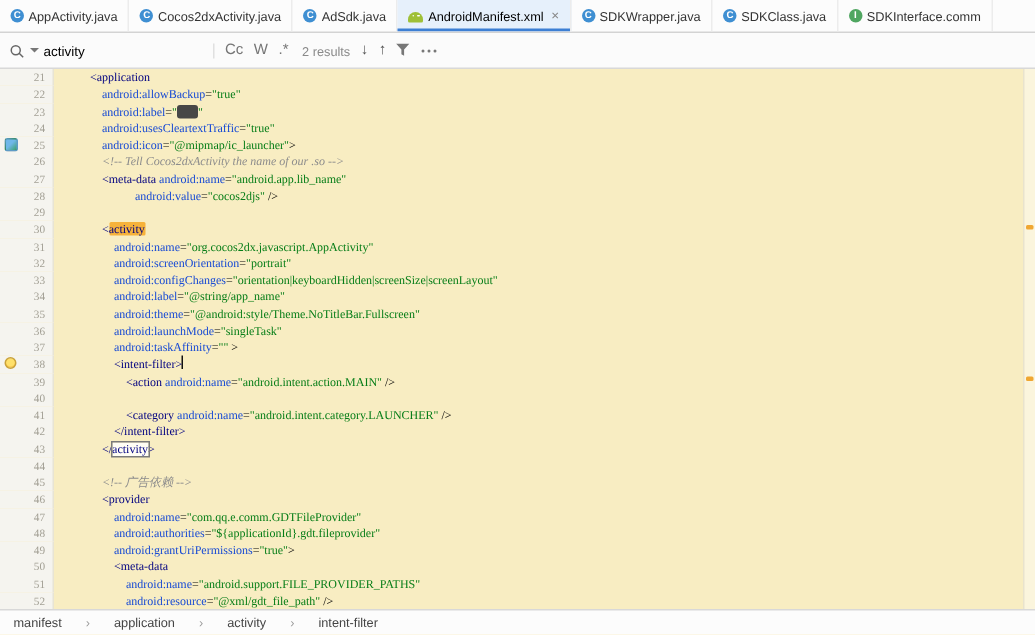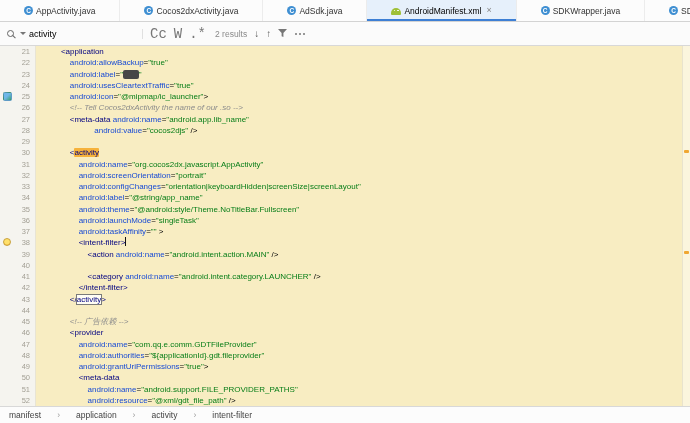--- a/index.html
+++ b/index.html
@@ -6,21 +6,21 @@
     --accent:#3d7fd4; --editor-bg:#f8edc2; --gutter-bg:#f5f4ef; --match-bg:#f6b23b;
     --tag:#000080; --attr:#174ad4; --value:#067d17; --comment:#8c8c8c;
   }
   *{margin:0;padding:0;box-sizing:border-box}
   html,body{width:690px;height:423px;overflow:hidden}
   body{font-family:"Liberation Sans",sans-serif;background:#fff}
   .app{width:690px;height:423px;display:flex;flex-direction:column;position:relative}
 
   
   .tabbar{height:22px;flex:0 0 22px;display:flex;align-items:stretch;background:#fcfcfc;border-bottom:1px solid #d3d3d3;overflow:hidden}
-  .tab{display:flex;align-items:center;gap:3px;padding:0 24px;font-size:8.5px;color:#333;position:relative;border-right:1px solid #ececec;white-space:nowrap;cursor:default}
+  .tab{display:flex;align-items:center;gap:3px;padding:0 7px;font-size:8.5px;color:#333;position:relative;border-right:1px solid #ececec;white-space:nowrap;cursor:default}
   .tab.active{background:#e6f0fb;color:#000}
   .tab.active::after{content:"";position:absolute;left:0;right:0;bottom:0;height:2px;background:var(--accent)}
   .ticon{flex:0 0 auto;display:inline-block}
   .ticon.java-class,.ticon.java-interface{width:9px;height:9px;border-radius:50%;color:#fff;font-size:6.5px;line-height:9px;text-align:center;font-weight:bold}
   .ticon.java-class{background:#3f8fd2}
   .ticon.java-class::after{content:"C"}
   .ticon.java-interface{background:#50a661}
   .ticon.java-interface::after{content:"I"}
   .ticon.android{width:10px;height:7px;background:#9fc037;border-radius:5px 5px 1px 1px;position:relative;margin-top:1px}
   .ticon.android::before,.ticon.android::after{content:"";position:absolute;top:2px;width:1.5px;height:1.5px;border-radius:50%;background:#fff}
@@ -29,28 +29,28 @@
   .tclose{color:#888;font-size:9px;margin-left:2px;line-height:1}
 
   
   .findbar{height:24px;flex:0 0 24px;display:flex;align-items:center;background:#fbfbfb;border-bottom:1px solid #d8d8d8;padding:0 7px;font-size:9px;gap:7px}
   .searchgroup{display:flex;align-items:center;gap:3px;border-right:1px solid #e0e0e0;padding-right:8px}
   .mag{width:10px;height:10px;position:relative;display:inline-block}
   .mag::before{content:"";position:absolute;width:5px;height:5px;border:1.2px solid #666;border-radius:50%;left:0;top:1px}
   .mag::after{content:"";position:absolute;width:3.5px;height:1.3px;background:#666;transform:rotate(45deg);left:5px;top:7px}
   .dd{width:0;height:0;border-left:3px solid transparent;border-right:3px solid transparent;border-top:3px solid #777;display:inline-block}
   .query{color:#000;min-width:105px;font-size:9px}
-  .toggle{color:#767676;font-size:14px;font-family:Liberation Mono, monospace;cursor:default}
+  .toggle{color:#767676;font-size:10px;font-family:Liberation Sans, sans-serif;cursor:default}
   .results{color:#8a8a8a;font-size:8.5px;margin-left:2px}
   .navbtn{color:#555;font-size:10px;line-height:1;cursor:default}
   .fb-icon{display:inline-flex;align-items:center;color:#666}
   .dots{display:inline-block;width:2px;height:2px;border-radius:50%;background:#777;box-shadow:4px 0 0 #777,8px 0 0 #777;margin:0 9px 0 1px}
 
   
-  .editor{flex:1 1 auto;position:relative;background:var(--editor-bg);overflow:hidden;font-family:Liberation Sans, sans-serif;font-size:8px}
+  .editor{flex:1 1 auto;position:relative;background:var(--editor-bg);overflow:hidden;font-family:Liberation Serif, serif;font-size:8px}
   .lines{position:absolute;inset:0 8px 0 0}
   .row{display:flex;height:11.25px;line-height:11.25px}
   .gutter{flex:0 0 36px;width:36px;background:var(--gutter-bg);display:flex;align-items:center;justify-content:flex-end;padding-right:5px;position:relative;border-right:1px solid #e8e4d4}
   .gnum{color:#a3a095;font-size:7.5px}
   .gicon{position:absolute;left:3px;top:1px;display:inline-block}
   .gicon.bulb{width:8px;height:8px;border-radius:50%;background:radial-gradient(circle at 50% 38%,#ffe06a 0 55%,#f2b63b 80%);border:1px solid #c9a23a}
   .gicon.launcher-preview{width:9px;height:9px;border-radius:2px;background:linear-gradient(135deg,#6fb7e9 0 45%,#3aa06b);border:1px solid rgba(0,0,0,.15)}
   .code{white-space:pre;color:#000;padding-left:16px}
   .tk.pl{color:#000}
   .tk.tag{color:var(--tag)}

